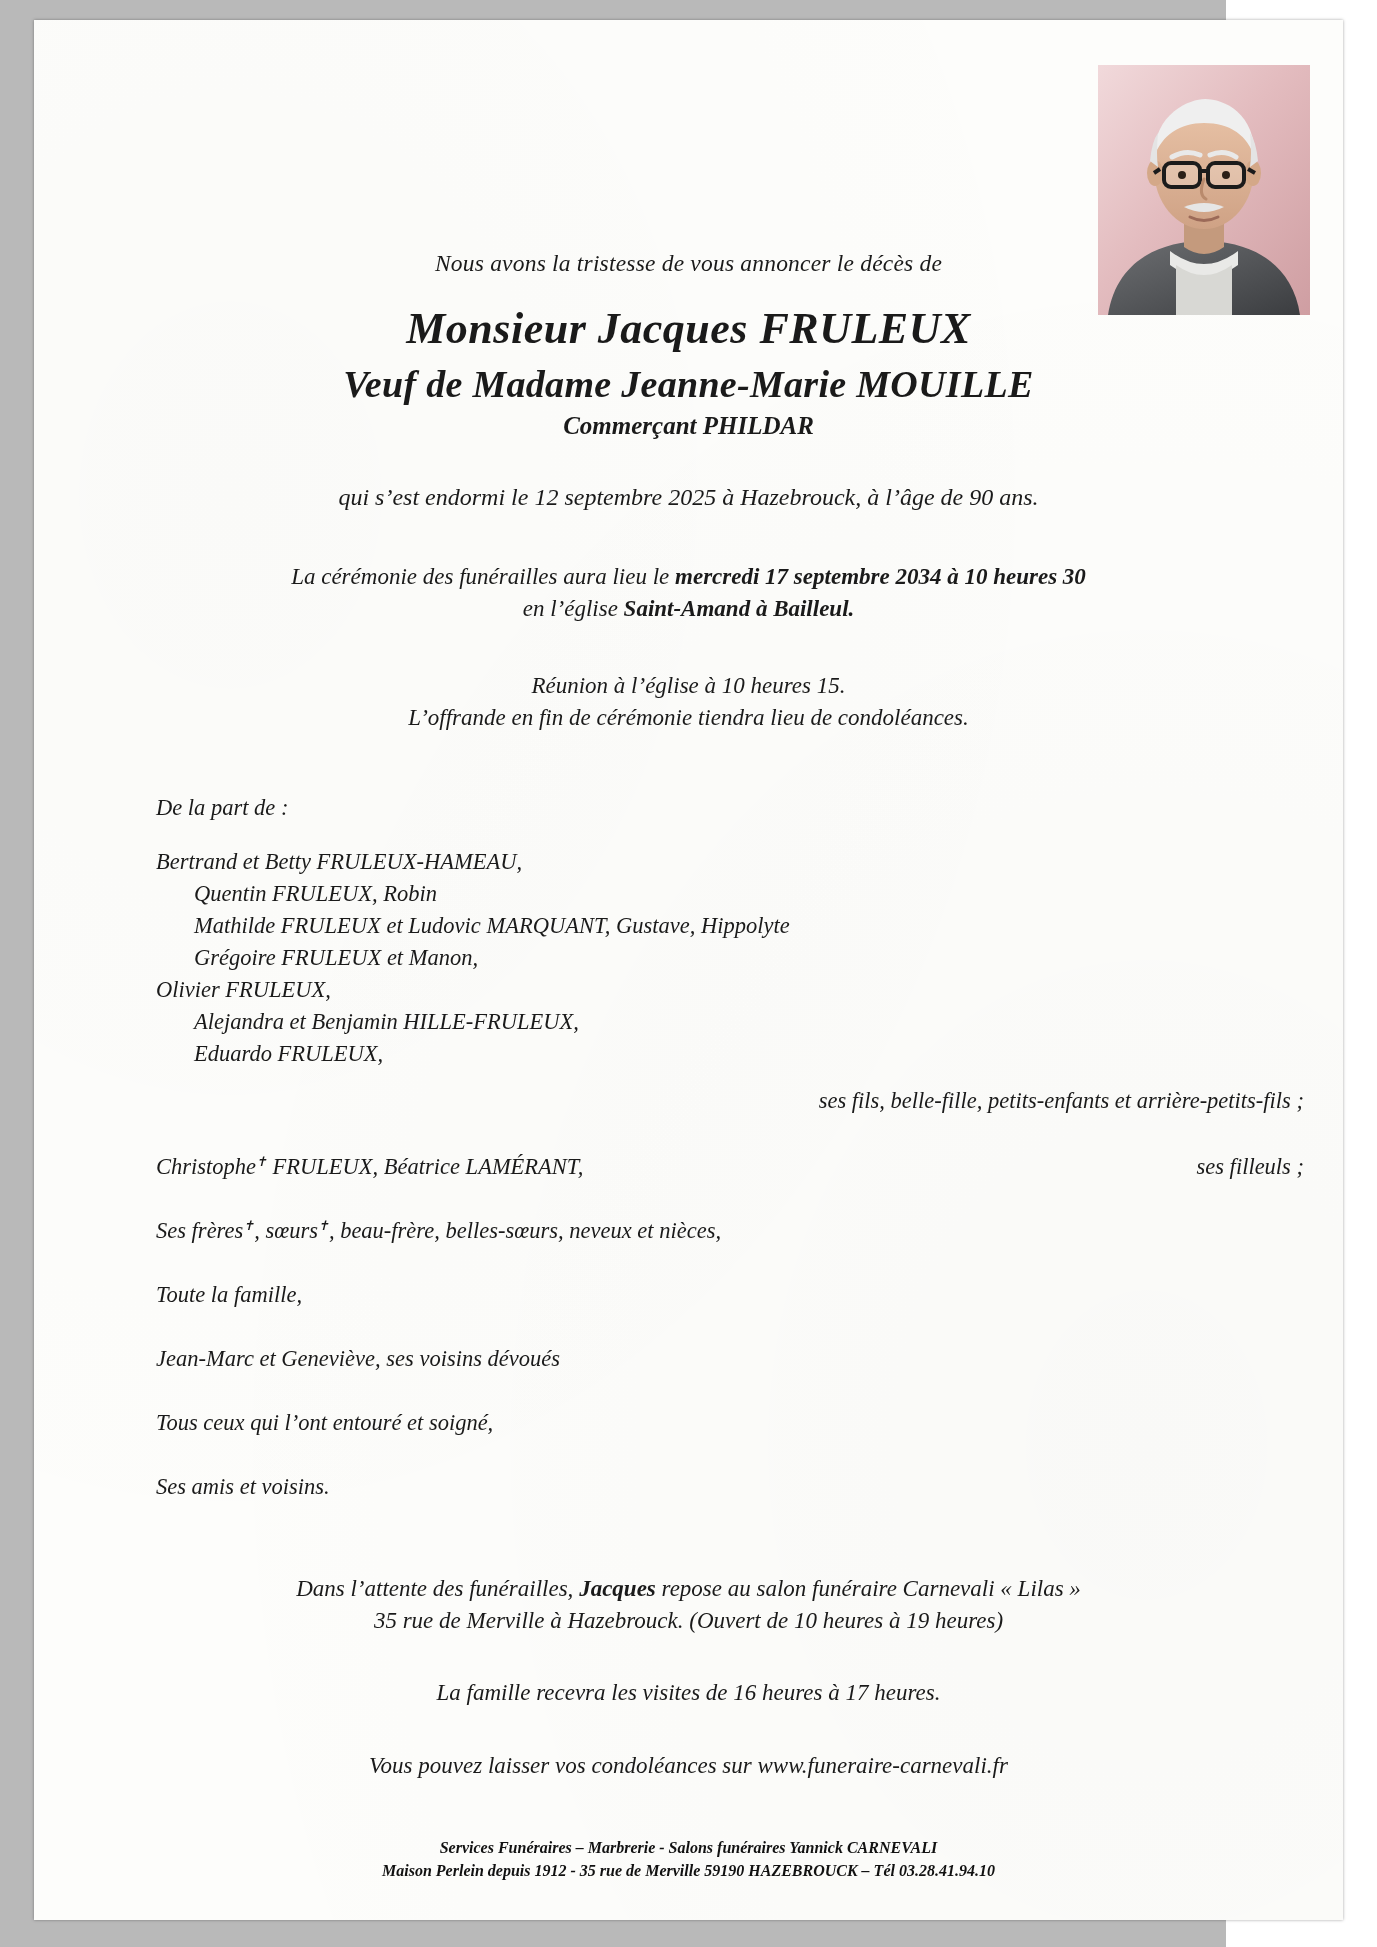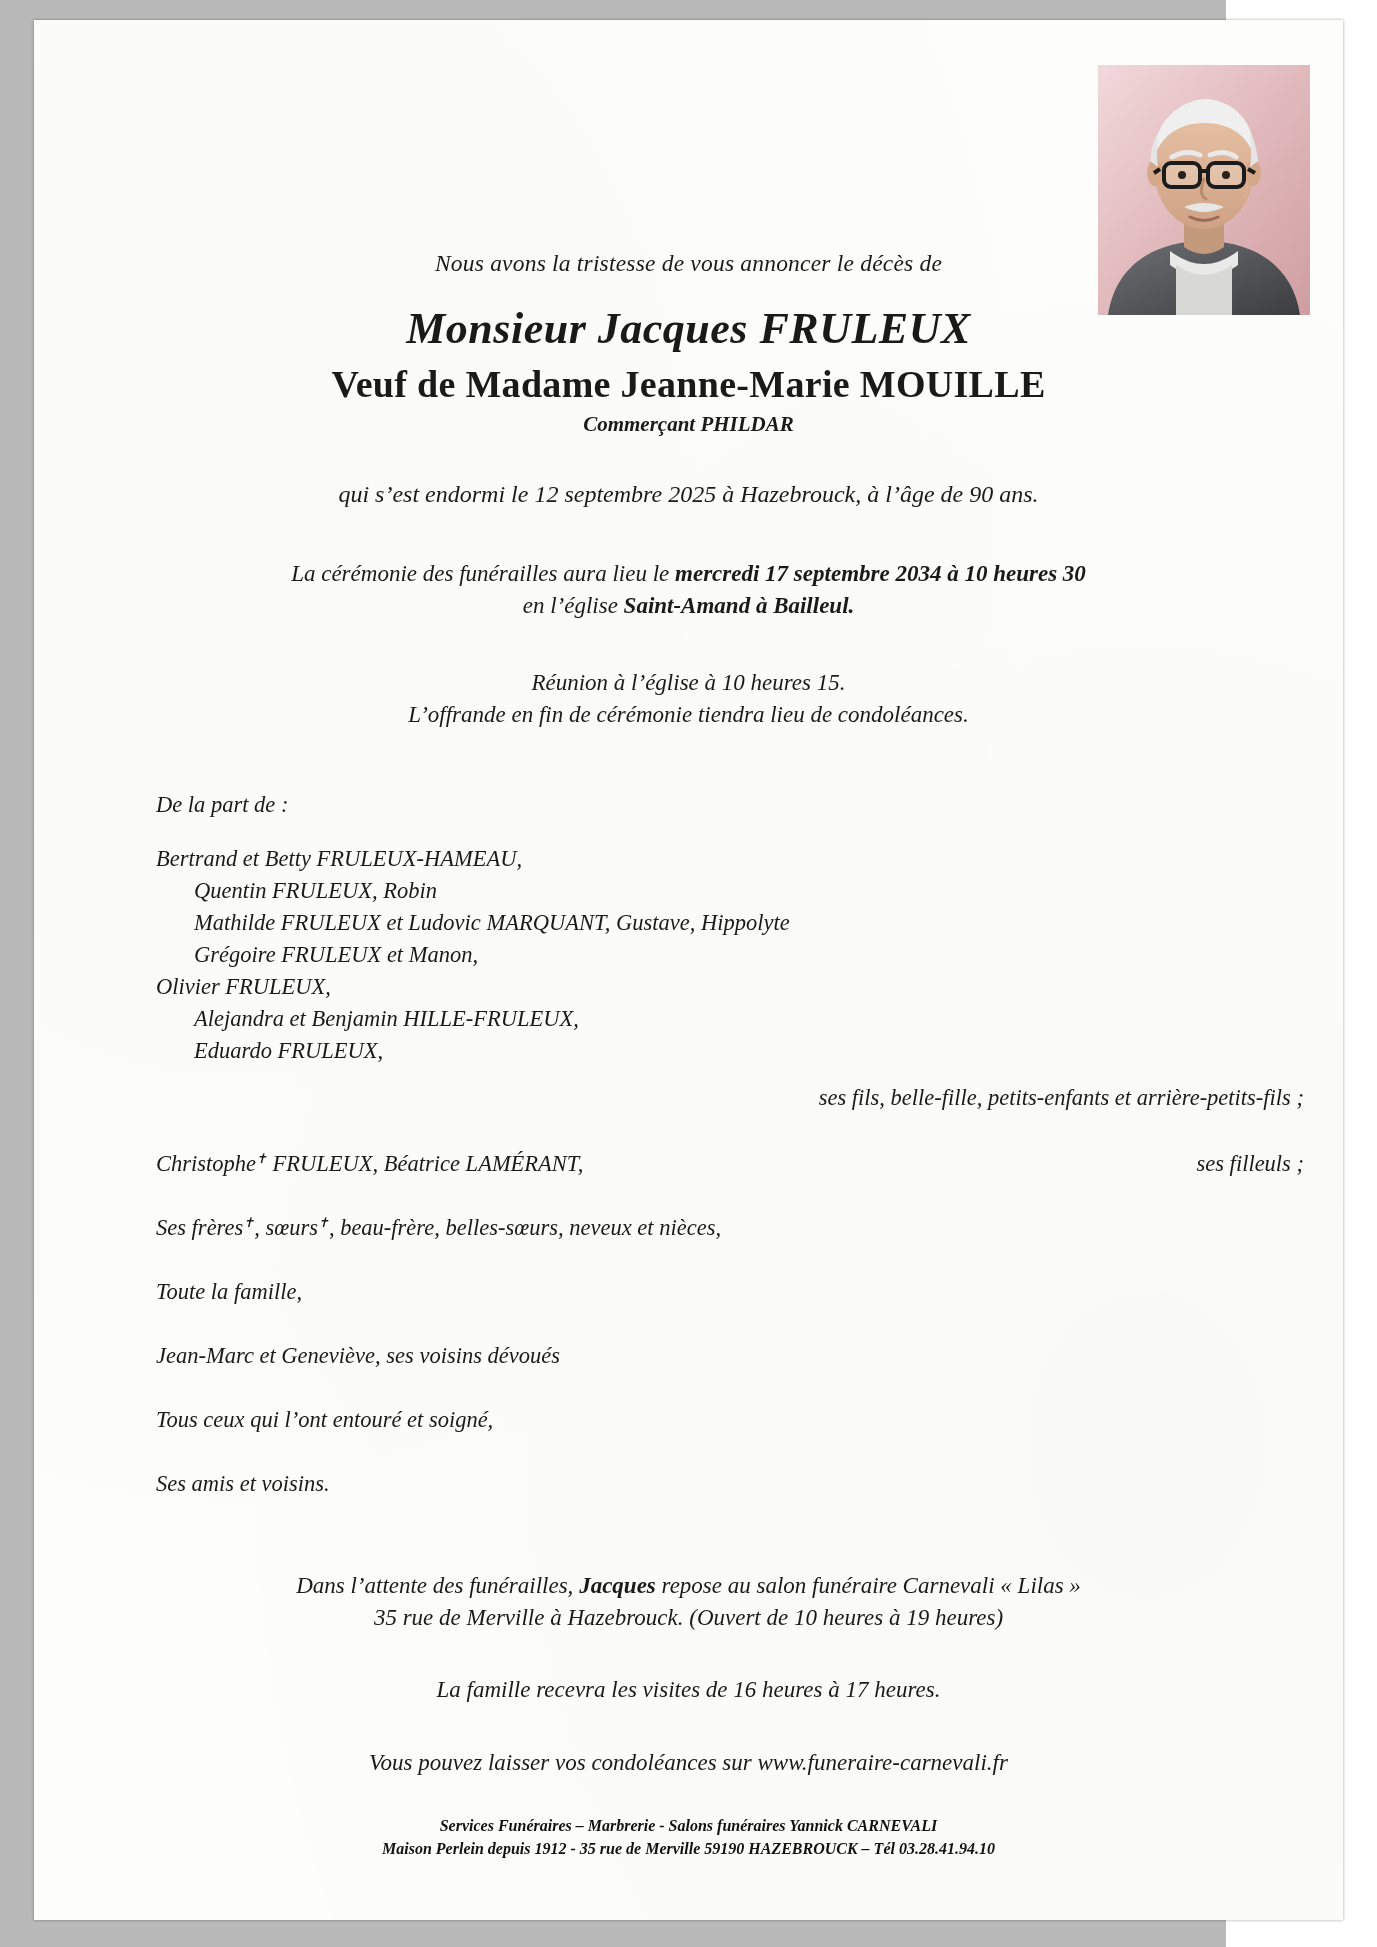--- a/index.html
+++ b/index.html
@@ -71,29 +71,30 @@
     text-align: center;
     font-weight: bold;
     font-style: italic;
     font-size: 44px;
     margin-top: 26px;
     letter-spacing: 0.5px;
   }
   .spouse {
     text-align: center;
     font-weight: bold;
+    font-style: italic;
     font-size: 38px;
     margin-top: 8px;
     letter-spacing: 0.3px;
   }
   .profession {
     text-align: center;
     font-weight: bold;
     font-style: italic;
-    font-size: 21px;
+    font-size: 25px;
     margin-top: 6px;
   }
   .death-line {
     text-align: center;
     font-style: italic;
     font-size: 24px;
     margin-top: 44px;
   }
   .ceremony {
     text-align: center;
@@ -149,21 +150,21 @@
     line-height: 1.4;
   }
   .closing b { font-weight: bold; font-style: italic; }
   .closing .visits { margin-top: 40px; }
   .closing .condol { margin-top: 40px; }
 
   .footer {
     position: absolute;
     left: 0;
     right: 0;
-    bottom: 60px;
+    bottom: 38px;
     text-align: center;
     font-style: italic;
     font-weight: bold;
     font-size: 16px;
     line-height: 1.45;
     color: #111;
   }
 </style>
 </head>
 <body>

